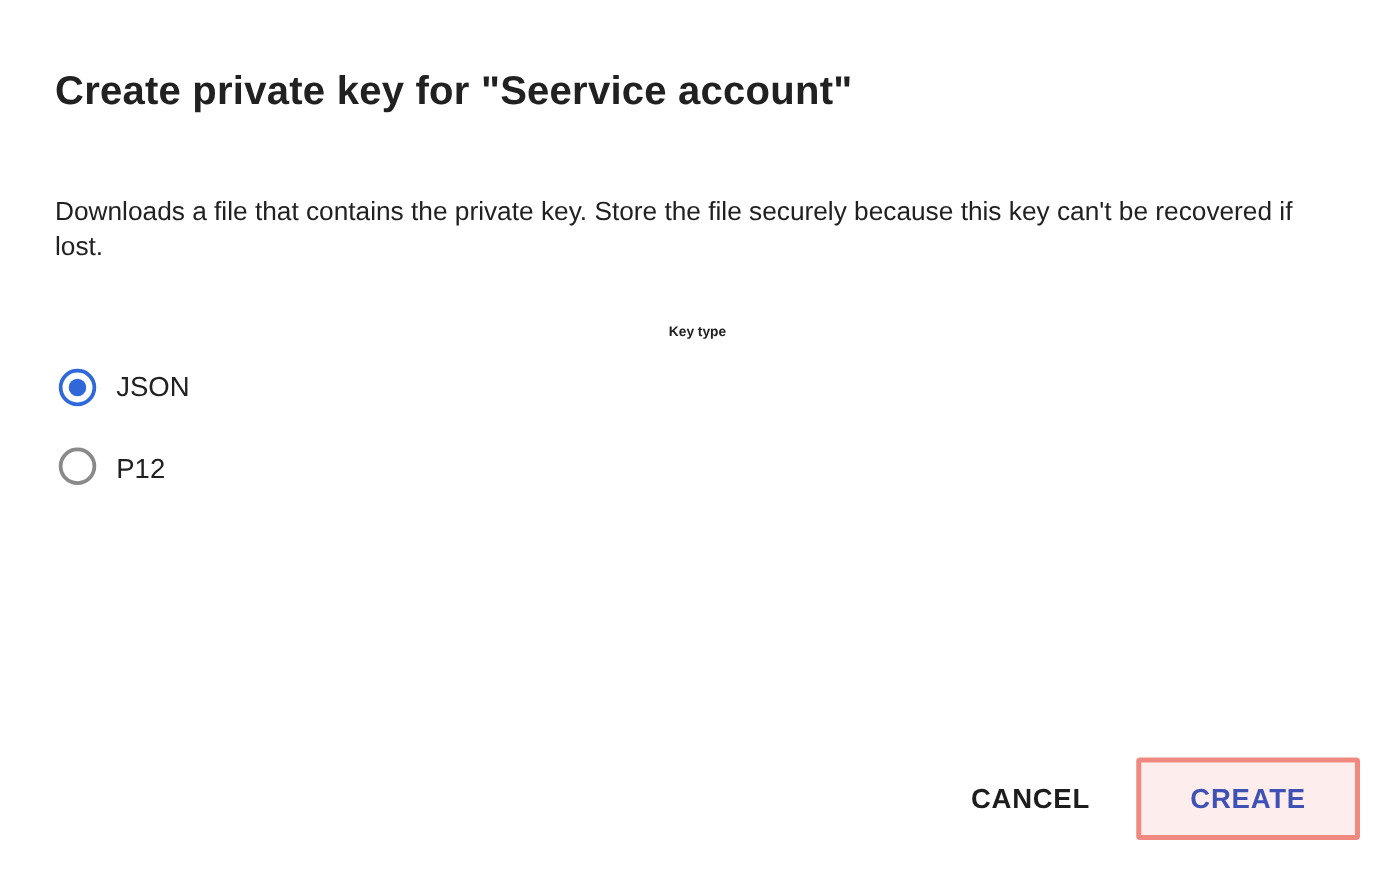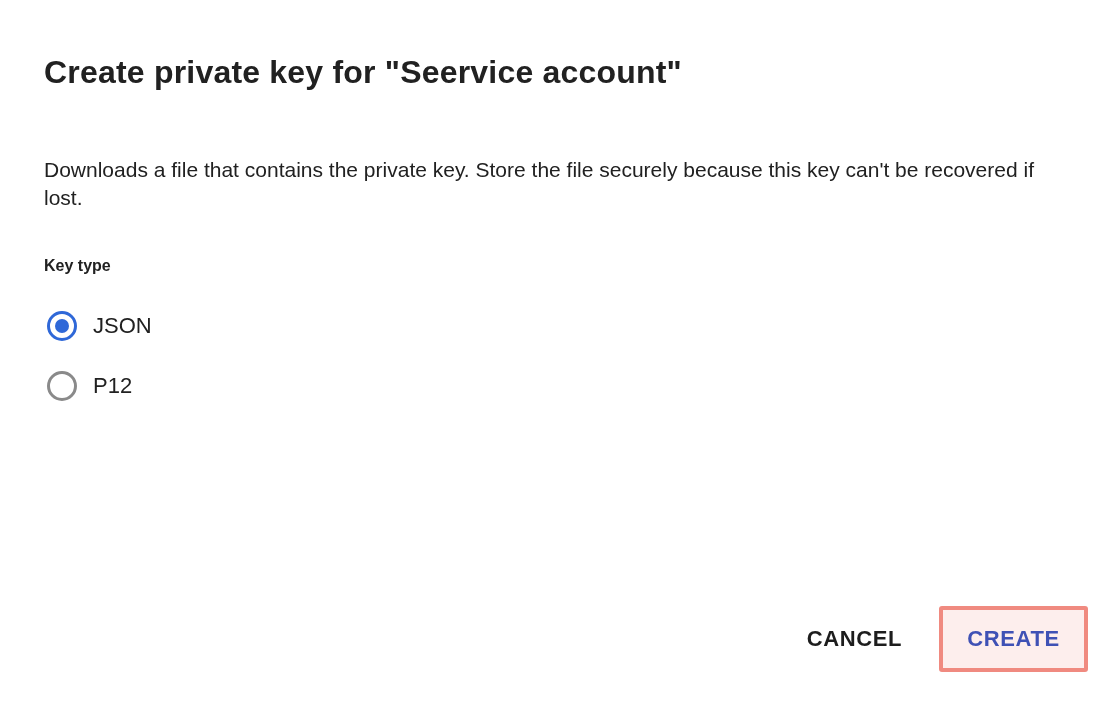--- a/index.html
+++ b/index.html
@@ -26,26 +26,27 @@
   }
   .dialog-description {
     margin: 64px 0 0 0;
     font-size: 21px;
     line-height: 28px;
     color: var(--body-text, #212121);
     max-width: 990px;
   }
   .key-type-label {
     margin: 44px 0 0 0;
-    font-size: 16px;
+    font-size: 11px;
     line-height: 20px;
     font-weight: 700;
     color: var(--body-text, #212121);
+    text-align: center;
   }
-  .radio-group { margin-top: 32px; }
+  .radio-group { margin-top: 16px; }
   .radio-row {
     display: flex;
     align-items: center;
     height: 36px;
     cursor: pointer;
   }
   .radio-row + .radio-helper { margin-top: 8px; }
   .radio {
     width: 30px; height: 30px;
     border-radius: 50%;
@@ -67,21 +68,21 @@
     font-size: 22px;
     color: var(--body-text, #212121);
   }
   .radio-helper {
     margin: 8px 0 0 49px;
     font-size: 20px;
     line-height: 26px;
     color: var(--muted-text, #757575);
   }
   .radio-helper.second-gap { margin-top: 9px; }
-  .group-gap { margin-top: 24px; }
+  .group-gap { margin-top: 24px; align-items: flex-end; }
   .actions {
     margin-top: auto;
     margin-bottom: 36px;
     display: flex;
     justify-content: flex-end;
     align-items: center;
     padding-right: 0;
   }
   .cancel-button {
     background: none;
@@ -92,21 +93,21 @@
     letter-spacing: 0.6px;
     color: var(--cancel-text, #1d1d1d);
     padding: 10px 16px;
     margin-right: 21px;
     cursor: pointer;
   }
   .create-highlight {
     border: 4px solid var(--highlight-border, #f08a80);
     background: var(--highlight-fill, #fdeeed);
     border-radius: 3px;
-    width: 149px;
+    width: 179px;
     height: 66px;
     display: flex;
     align-items: center;
     justify-content: center;
     margin-right: -16px;
   }
   .create-button {
     background: none;
     border: none;
     font-family: inherit;

